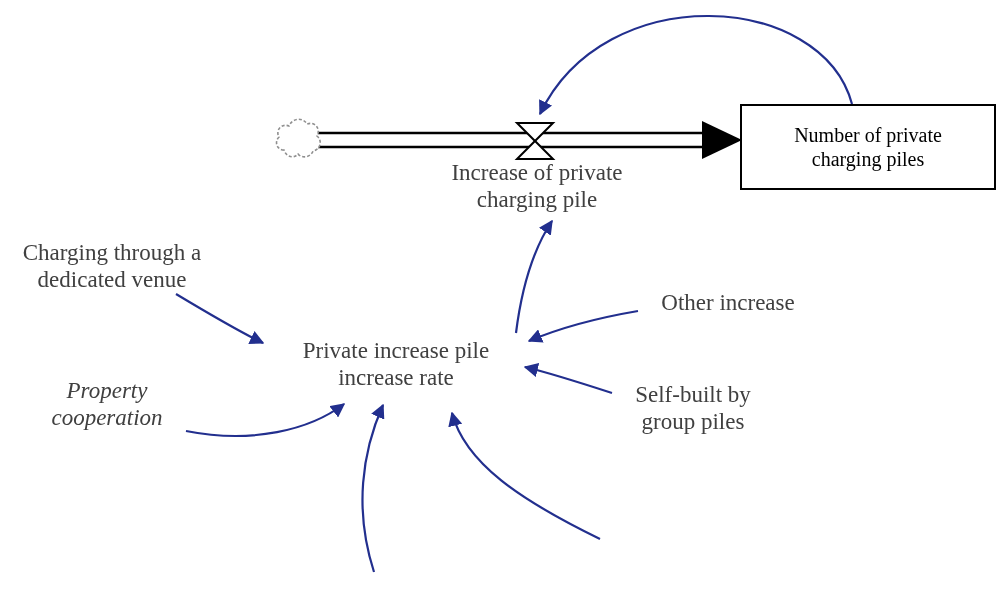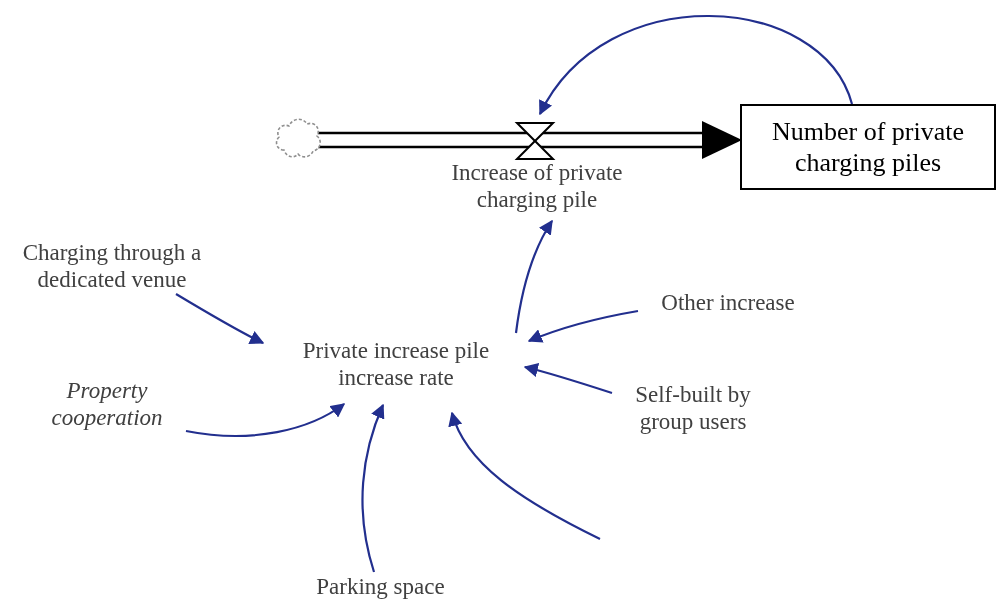--- a/index.html
+++ b/index.html
@@ -21,21 +21,21 @@
     user-select:none;
   }
   .stock-box{
     position:absolute;
     left:740px;top:104px;width:256px;height:86px;
     background:#ffffff;
     border:2px solid #000000;
     box-sizing:border-box;
     display:flex;align-items:center;justify-content:center;
     text-align:center;
-    font-size:26px;line-height:1.2;
+    font-size:20px;line-height:1.2;
   }
   .stock-box .stock-text{display:block;width:220px;}
   .link{fill:none;stroke:#222f8e;stroke-width:2.2;}
   .pipe{stroke:#000000;stroke-width:2.4;}
   .valve{fill:#ffffff;stroke:#000000;stroke-width:2;}
   .cloud{fill:#ffffff;stroke:#8f8f8f;stroke-width:1.6;stroke-dasharray:3 2;}
 </style>
 </head>
 <body>
 
@@ -81,20 +81,19 @@
   </div>
 
   <div class="label" style="left:427px;top:160px;width:220px;">Increase of private charging pile</div>
 
   <div class="label" style="left:276px;top:338px;width:240px;">Private increase pile increase rate</div>
 
   <div class="label" style="left:7px;top:240px;width:210px;">Charging through a dedicated venue</div>
 
   <div class="label" style="left:37px;top:378px;width:140px;font-style:italic;">Property cooperation</div>
 
-  <div class="label" style="left:298px;top:574px;width:165px;">Parking space</div>
 
 
-  <div class="label" style="left:608px;top:382px;width:170px;">Self-built by group users</div>
+  <div class="label" style="left:608px;top:382px;width:170px;">Self-built by group piles</div>
 
   <div class="label" style="left:643px;top:290px;width:170px;">Other increase</div>
 
 </div>
 
 </body></html>

